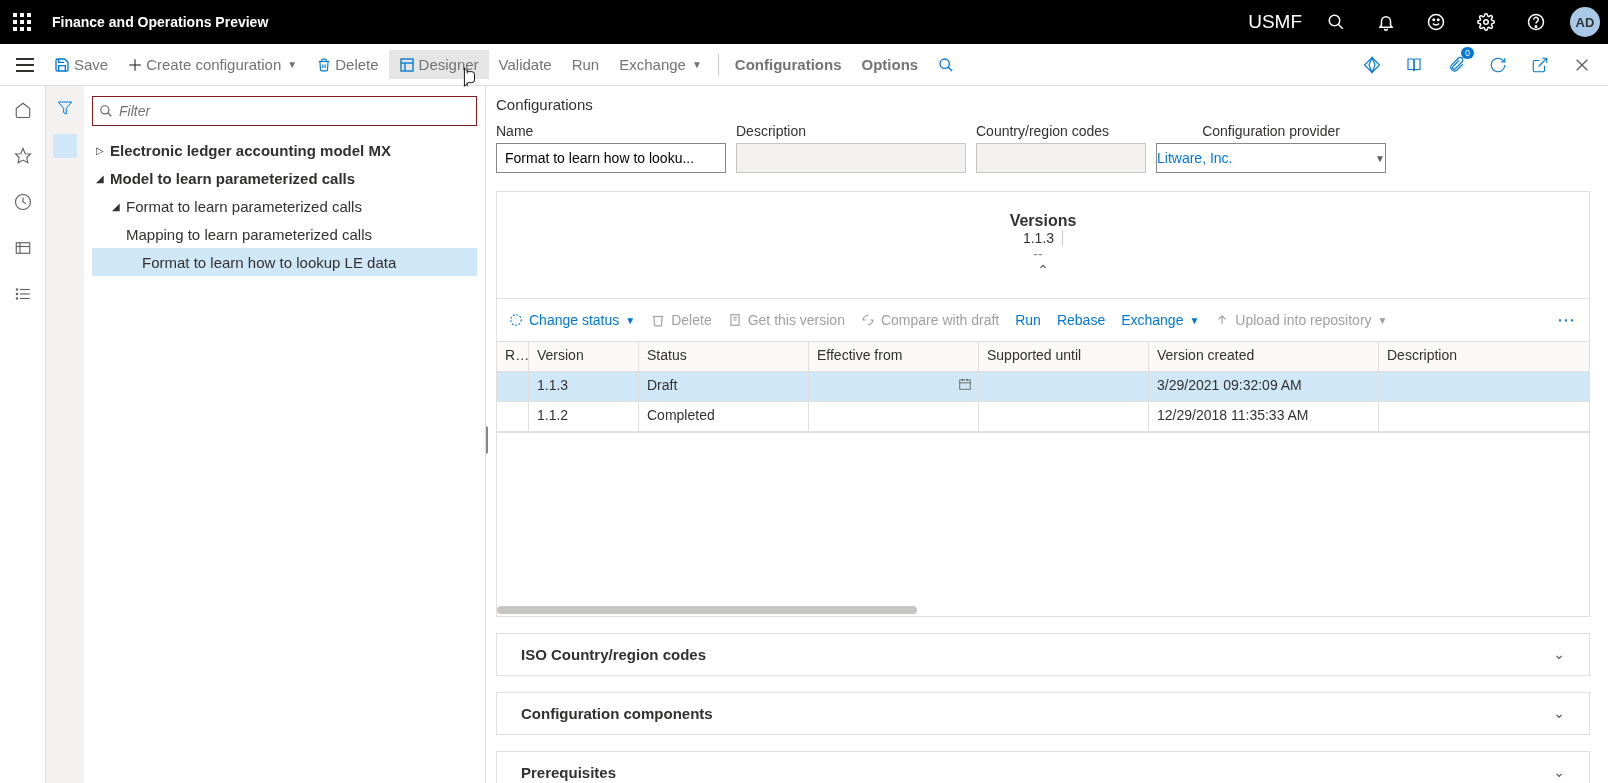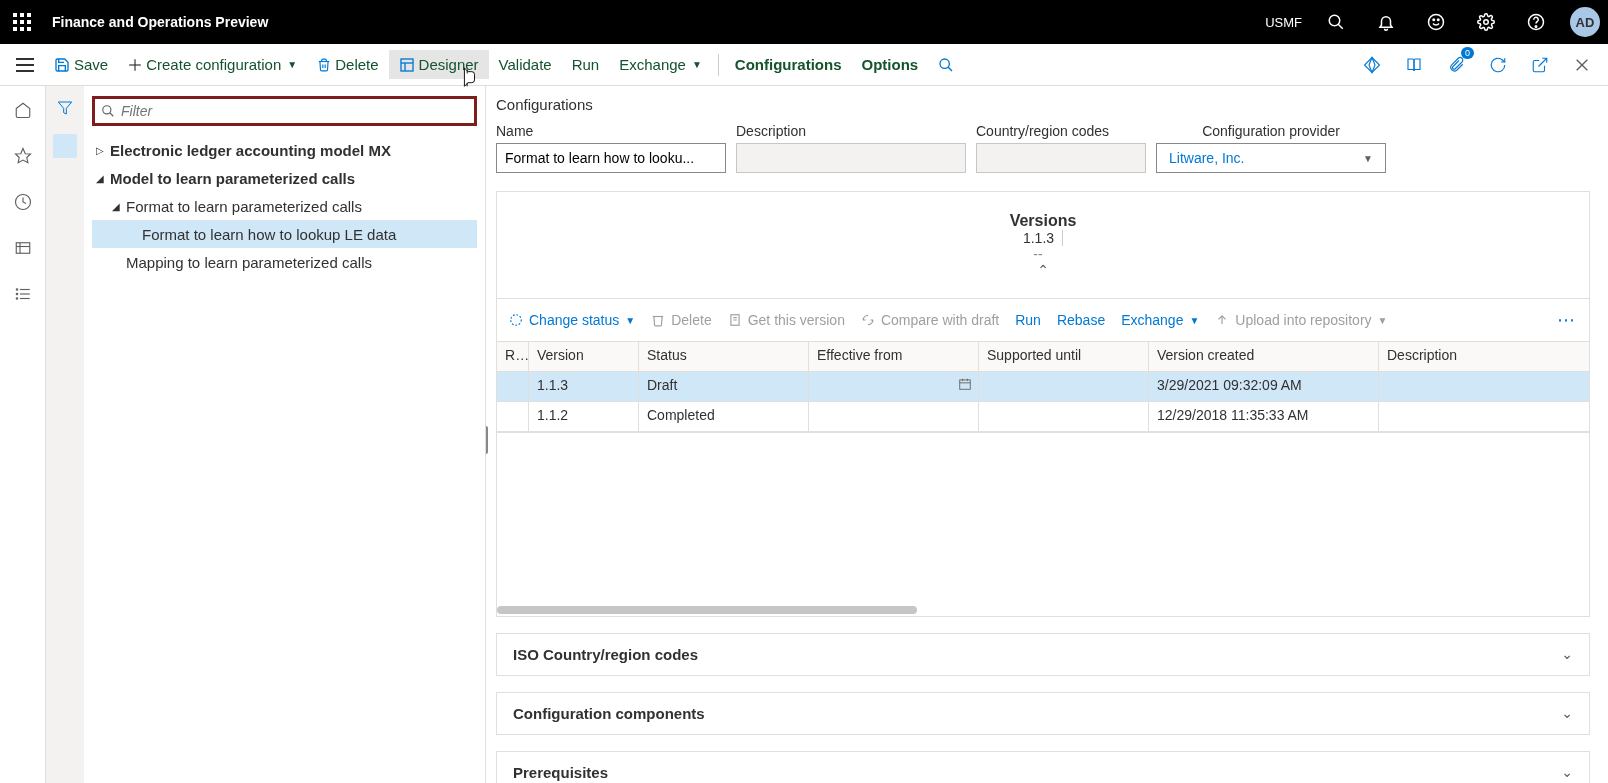--- a/index.html
+++ b/index.html
@@ -9,61 +9,61 @@
 .topbar { height: 44px; background: #000; color: #fff; display: flex; align-items: center; padding: 0 8px; }
 .waffle { width: 28px; height: 28px; display: flex; align-items: center; justify-content: center; margin-right: 16px; cursor: pointer; }
 .topbar-title { font-size: 14px; font-weight: 600; flex: 1; }
 .topbar-right { display: flex; align-items: center; gap: 18px; }
 .topbar-icon { width: 32px; height: 32px; display: flex; align-items: center; justify-content: center; cursor: pointer; color: #fff; }
 .avatar { width: 30px; height: 30px; border-radius: 50%; background: #a9c8e8; color: #333; display: flex; align-items: center; justify-content: center; font-size: 13px; font-weight: 600; }
 
 
 .actionbar { height: 42px; border-bottom: 1px solid #ddd; display: flex; align-items: center; padding: 0 6px; background: #fff; }
 .hamburger { width: 38px; height: 38px; display: flex; align-items: center; justify-content: center; cursor: pointer; }
-.action-btn { display: flex; align-items: center; gap: 4px; padding: 6px 10px; cursor: pointer; font-size: 15px; color: #14532d; }
+.action-btn { display: flex; align-items: center; gap: 4px; padding: 6px 10px; cursor: pointer; font-size: 15px; color: #737373; }
 .action-btn.hovered { background: #e5e5e5; }
 .action-btn .caret { font-size: 10px; margin-left: 2px; }
 .action-btn.bold { font-weight: 600; }
 .actionbar-spacer { flex: 1; }
 .actionbar-right { display: flex; align-items: center; gap: 14px; padding-right: 6px; }
 .ab-icon { width: 28px; height: 28px; display: flex; align-items: center; justify-content: center; cursor: pointer; color: #0078d4; position: relative; }
 .ab-icon.gray { color: #605e5c; }
 .ab-badge { position: absolute; top: -4px; right: -4px; background: #0078d4; color: #fff; border-radius: 8px; font-size: 9px; padding: 0 4px; line-height: 12px; }
 
 
 .main { display: flex; height: calc(783px - 44px - 42px); }
 .leftrail { width: 46px; border-right: 1px solid #e1dfdd; display: flex; flex-direction: column; align-items: center; padding-top: 8px; gap: 14px; background: #fff; }
 .leftrail-icon { width: 32px; height: 32px; display: flex; align-items: center; justify-content: center; cursor: pointer; color: #605e5c; }
 
 .sidebar-col { width: 440px; display: flex; border-right: 1px solid #e1dfdd; }
 .sidebar-strip { width: 38px; background: #f3f2f1; display: flex; flex-direction: column; align-items: center; padding-top: 8px; }
 .funnel-icon { width: 28px; height: 28px; display: flex; align-items: center; justify-content: center; color: #0078d4; cursor: pointer; }
 .strip-indicator { width: 24px; height: 24px; background: #d0e7f8; margin-top: 12px; border-radius: 2px; }
 .sidebar-main { flex: 1; padding: 10px 8px; }
-.filter-box { width: 100%; height: 30px; border: 3px solid #7f1d1d; display: flex; align-items: center; padding: 0 6px; gap: 6px; margin-bottom: 10px; justify-content: center; }
+.filter-box { width: 100%; height: 30px; border: 1px solid #7f1d1d; display: flex; align-items: center; padding: 0 6px; gap: 6px; margin-bottom: 10px; justify-content: center; }
 .filter-box input { border: none; outline: none; flex: 1; font-size: 14px; font-style: italic; color: #666; }
 
 .tree { font-size: 15px; }
 .tree-row { display: flex; align-items: center; height: 28px; cursor: pointer; padding-left: 4px; }
 .tree-toggle { width: 14px; font-size: 10px; color: #323130; }
 .tree-label { white-space: nowrap; }
 .tree-row.bold .tree-label { font-weight: 600; }
 .tree-row.selected { background: #d0e7f8; }
 .indent1 { padding-left: 20px; }
 .indent2 { padding-left: 36px; }
 
 
 .content { flex: 1; padding: 10px 18px 10px 10px; overflow-y: auto; position: relative; }
 .section-title { font-size: 15px; color: #323130; margin-bottom: 10px; }
 .field-row { display: flex; gap: 10px; margin-bottom: 18px; }
 .field { display: flex; flex-direction: column; gap: 4px; }
 .field-label { font-size: 14px; color: #323130; }
 .field-input { height: 30px; border: 1px solid #8a8886; padding: 0 8px; font-size: 14px; background: #fff; }
 .field-input.readonly { background: #f3f2f1; border: 1px solid #c8c6c4; }
-.field-select { display: flex; align-items: center; justify-content: space-between; color: #0078d4; padding: 0 12px; cursor: pointer; }
+.field-select { display: flex; align-items: center; justify-content: space-between; color: #0078d4; padding: 0 0; cursor: pointer; }
 .f-name { width: 230px; } .f-desc { width: 230px; } .f-crc { width: 170px; } .f-prov { width: 230px; text-align: center; }
 
 .versions-header { display: flex; align-items: center; border: 1px solid #e1dfdd; padding: 20px 12px; background: #fff; flex-direction: column; }
 .versions-header .vh-title { font-size: 16px; font-weight: 600; flex: 1; }
 .vh-badge { font-size: 14px; color: #323130; padding: 0 8px; border-right: 1px solid #ccc; margin-right: 8px; }
 .vh-dash { color: #888; margin-right: 10px; }
 .vh-chevron { color: #605e5c; cursor: pointer; }
 
 .versions-toolbar { display: flex; align-items: center; gap: 16px; padding: 10px 12px; border-left: 1px solid #e1dfdd; border-right: 1px solid #e1dfdd; }
 .vt-btn { display: flex; align-items: center; gap: 6px; cursor: pointer; font-size: 14px; }
@@ -78,21 +78,21 @@
 .gc { border-right: 1px solid #e1dfdd; padding: 5px 8px; font-size: 14px; color: #323130; overflow: hidden; text-overflow: ellipsis; white-space: nowrap; }
 .grid-row { display: flex; height: 30px; border-bottom: 1px solid #e1dfdd; }
 .grid-row.sel { background: #d0e7f8; }
 .gc-r { width: 32px; } .gc-ver { width: 110px; } .gc-stat { width: 170px; } .gc-eff { width: 170px; position: relative; }
 .gc-sup { width: 170px; } .gc-created { width: 230px; } .gc-desc { width: 120px; border-right: none; }
 .cal-icon { position: absolute; right: 6px; top: 5px; color: #605e5c; }
 .grid-body-pad { height: 170px; border-left: 1px solid #e1dfdd; border-right: 1px solid #e1dfdd; }
 .grid-scroll { height: 14px; border: 1px solid #e1dfdd; border-top: none; position: relative; }
 .grid-scroll-thumb { position: absolute; left: 0; top: 3px; height: 8px; width: 420px; background: #c8c6c4; border-radius: 4px; }
 
-.collapse-section { border: 1px solid #e1dfdd; margin-top: 16px; display: flex; align-items: flex-start; padding: 12px 16px; cursor: pointer; background: #fff; }
+.collapse-section { border: 1px solid #e1dfdd; margin-top: 16px; display: flex; align-items: flex-start; padding: 12px 24px; cursor: pointer; background: #fff; }
 .collapse-section .cs-title { flex: 1; font-size: 15px; font-weight: 600; }
 .collapse-section .cs-chevron { color: #605e5c; }
 
 .splitter-handle { position: absolute; left: -6px; top: 340px; width: 8px; height: 28px; background: #8a8886; border-radius: 2px; }
 
 .cursor-img { position: fixed; left: 458px; top: 66px; pointer-events: none; z-index: 999; }
 
 svg { display: block; }
 </style>
 </head>
@@ -109,21 +109,21 @@
           <rect x="7" y="7" width="4" height="4"></rect>
           <rect x="14" y="7" width="4" height="4"></rect>
           <rect y="14" width="4" height="4"></rect>
           <rect x="7" y="14" width="4" height="4"></rect>
           <rect x="14" y="14" width="4" height="4"></rect>
         </g>
       </svg>
   </div>
   <div class="topbar-title">Finance and Operations Preview</div>
   <div class="topbar-right">
-    <div style="font-size:13px;">USMF</div>
+    <div style="font-size:19px;">USMF</div>
     <div class="topbar-icon">
         <svg width="18" height="18" viewBox="0 0 24 24" fill="none" stroke="#fff" stroke-width="2">
           <circle cx="10" cy="10" r="7"></circle>
           <line x1="21" y1="21" x2="15" y2="15"></line>
         </svg>
       </div>
     <div class="topbar-icon">
         <svg width="18" height="18" viewBox="0 0 24 24" fill="none" stroke="#fff" stroke-width="2">
           <path d="M18 16v-5a6 6 0 10-12 0v5l-2 3h16z"></path>
           <path d="M10 21a2 2 0 004 0"></path>
@@ -321,27 +321,27 @@
             <span class="tree-label">Electronic ledger accounting model MX</span>
           </div>
         <div class="tree-row bold">
             <span class="tree-toggle">◢</span>
             <span class="tree-label">Model to learn parameterized calls</span>
           </div>
         <div class="tree-row indent1">
             <span class="tree-toggle">◢</span>
             <span class="tree-label">Format to learn parameterized calls</span>
           </div>
+        <div class="tree-row indent1">
+            <span class="tree-toggle"></span>
+            <span class="tree-label">Mapping to learn parameterized calls</span>
+          </div>
         <div class="tree-row indent2 selected">
             <span class="tree-toggle"></span>
             <span class="tree-label">Format to learn how to lookup LE data</span>
-          </div>
-        <div class="tree-row indent1">
-            <span class="tree-toggle"></span>
-            <span class="tree-label">Mapping to learn parameterized calls</span>
           </div>
       </div>
     </div>
   </div>
 
   <div class="content">
     <div class="splitter-handle"></div>
     <div class="section-title">Configurations</div>
     <div class="field-row">
       <div class="field f-name">

